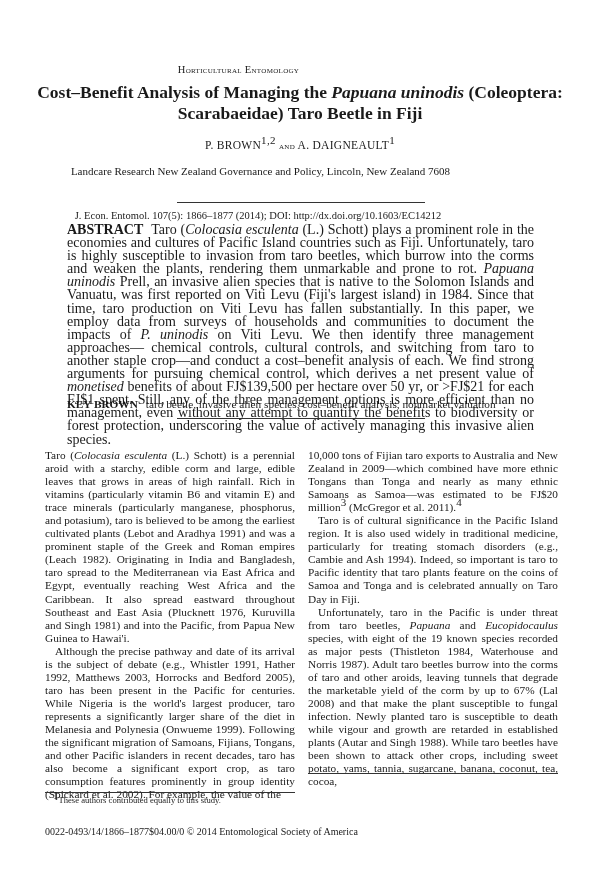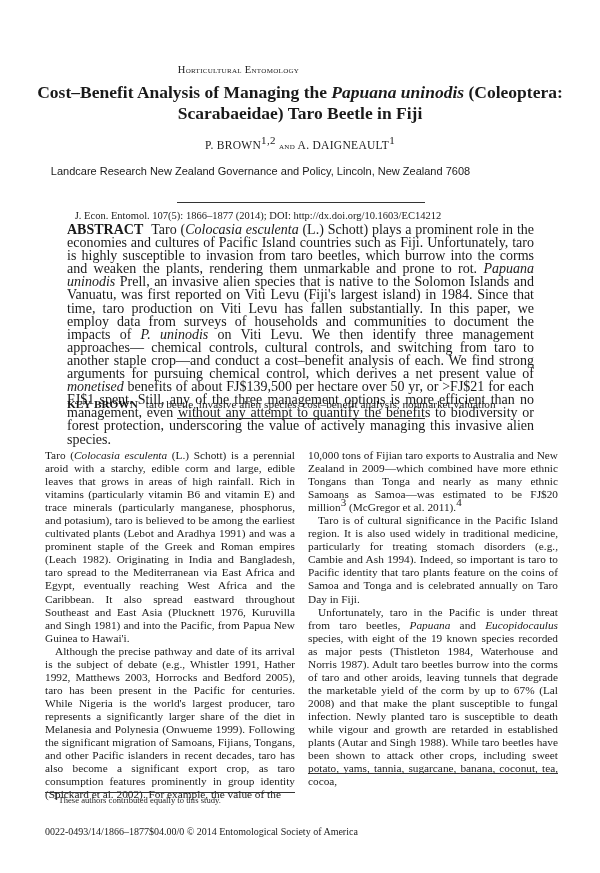--- a/index.html
+++ b/index.html
@@ -17,21 +17,21 @@
     position: absolute; top: 82px; left: 20px; width: 560px; text-align: center;
     font-family: "Liberation Serif", serif; font-weight: bold; font-size: 17.5px; line-height: 21px;
   }
   .authors {
     position: absolute; top: 139px; left: 0; width: 600px; text-align: center;
     font-family: "Liberation Serif", serif; font-size: 11.5px; letter-spacing: 0.3px;
   }
   .authors .and { font-variant: small-caps; font-size: 10.5px; }
   .affil {
     position: absolute; top: 165px; left: 0; width: 521px; text-align: center;
-    font-family: Liberation Sans, sans-serif; font-size: 11px;
+    font-family: Liberation Serif, serif; font-size: 11px;
   }
   .rule { position: absolute; height: 1px; background: #333; }
   .rule-top { top: 202px; left: 177px; width: 248px; }
   .rule-bottom { top: 418px; left: 177px; width: 248px; }
   .citation {
     position: absolute; top: 210px; left: 0; width: 516px; text-align: center;
     font-family: "Liberation Serif", serif; font-size: 10.5px;
   }
   .abstract {
     position: absolute; top: 223px; left: 67px; width: 467px;

